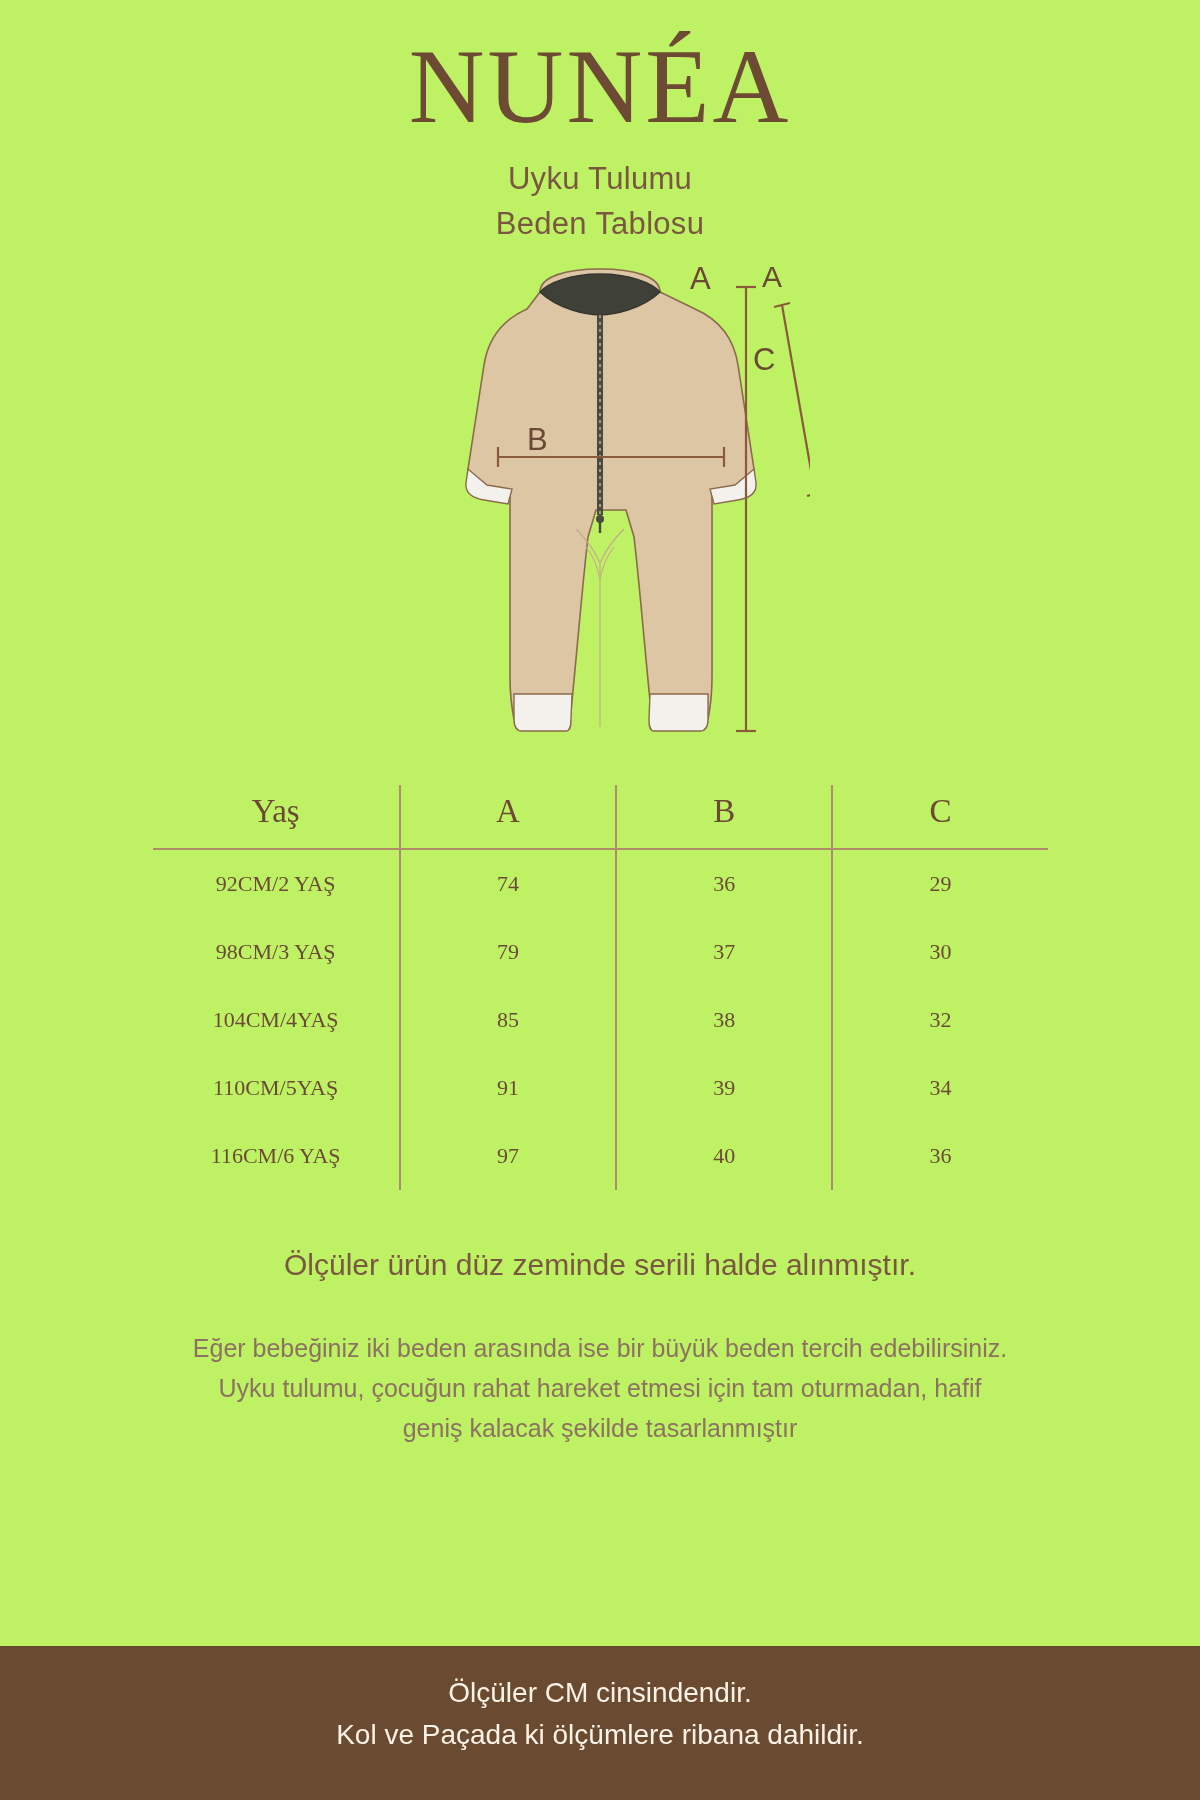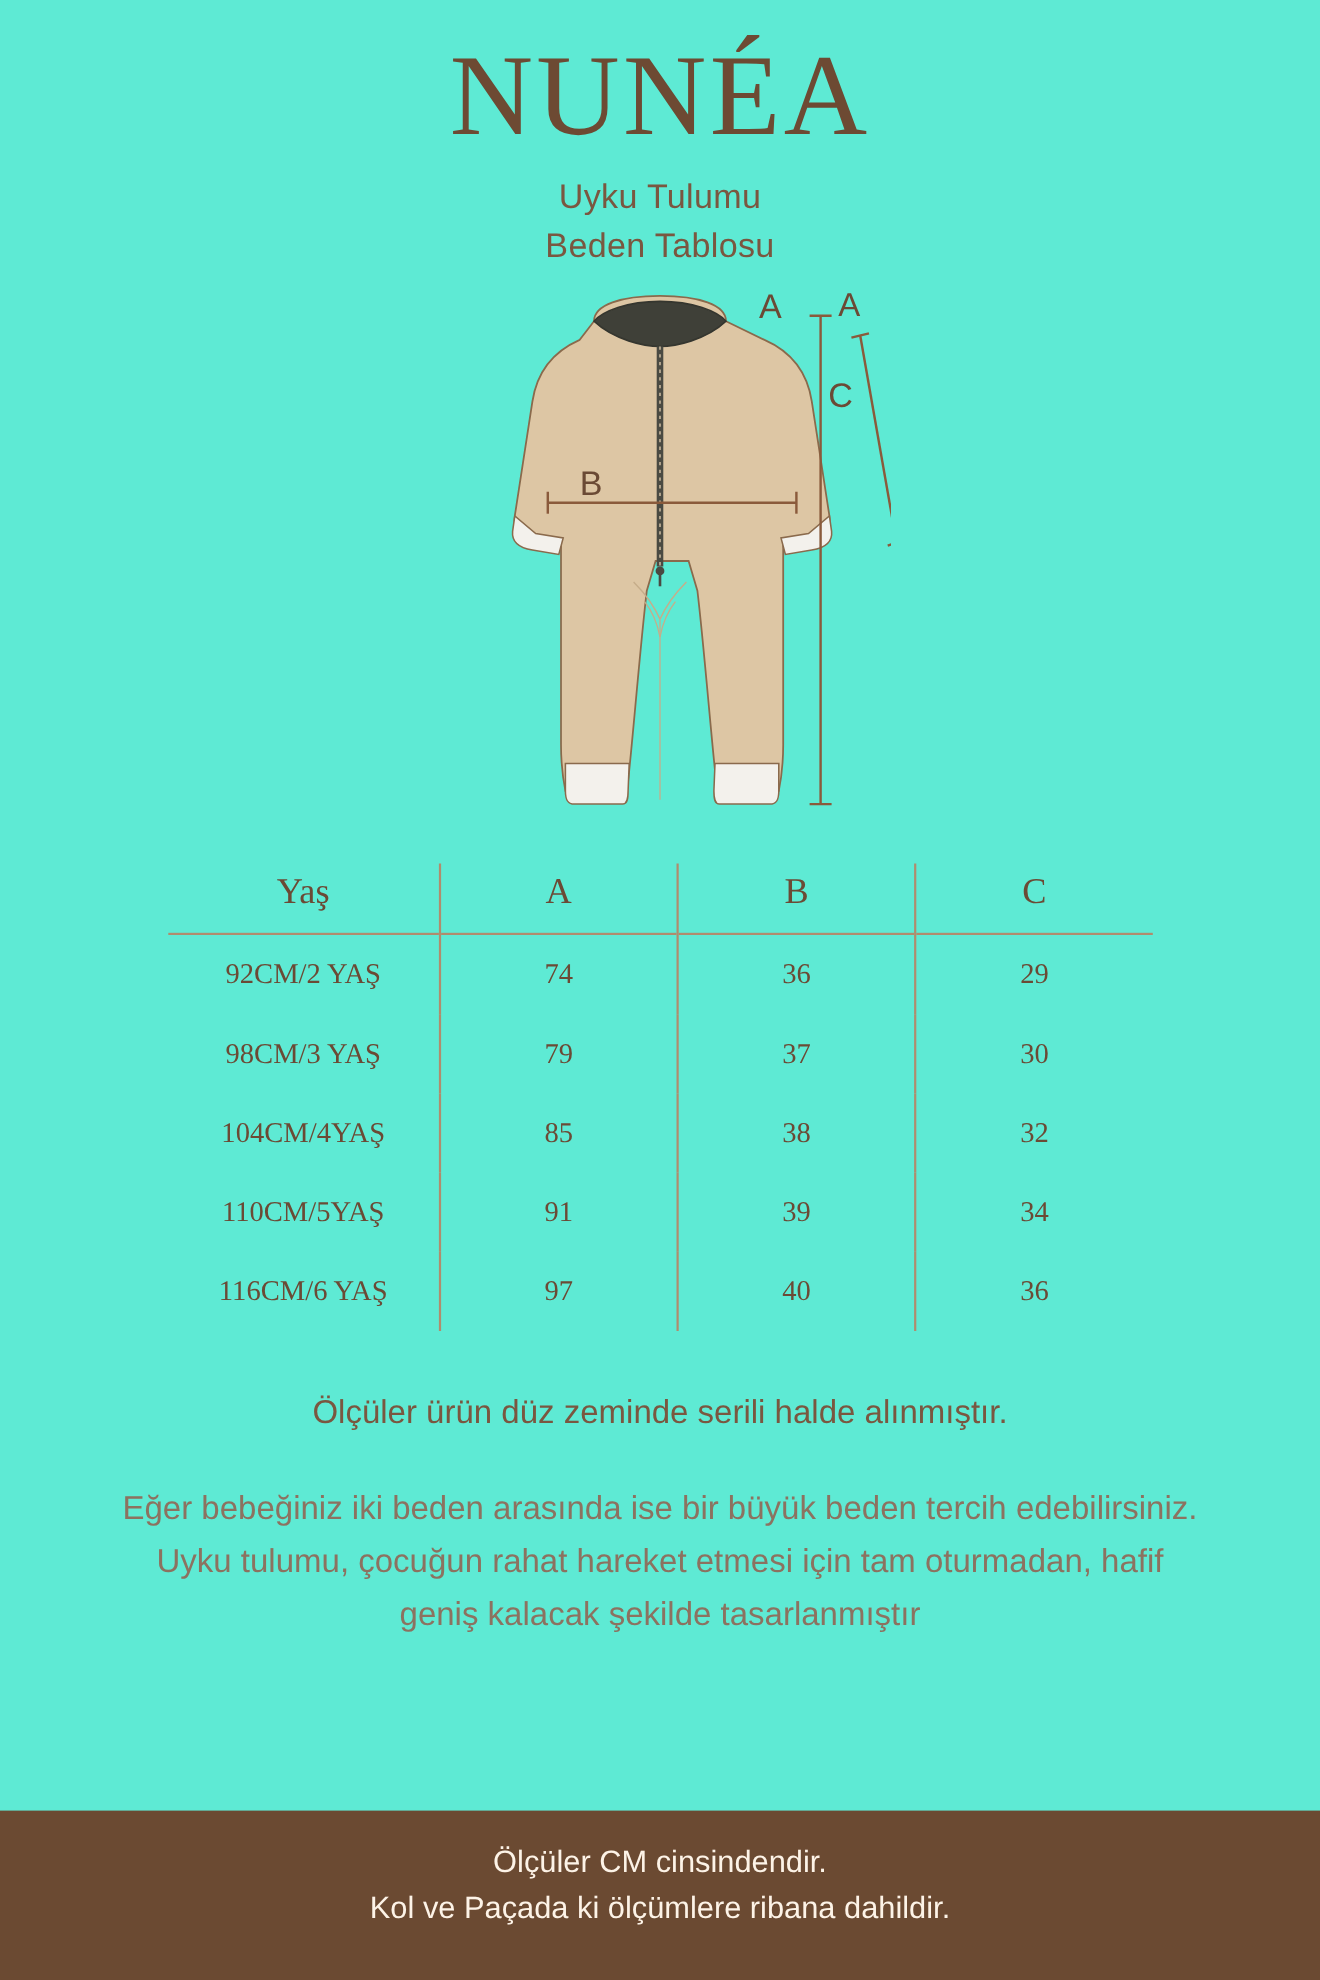--- a/index.html
+++ b/index.html
@@ -11,21 +11,21 @@
     height: 1800px;
     background: #fdf3e7;
     font-family: "Liberation Sans", sans-serif;
     color: #6b4a35;
     overflow: hidden;
   }
   .page {
     position: relative;
     width: 1200px;
     height: 1800px;
-    background: #5eead4;
+    background: #bef264;
     display: flex;
     flex-direction: column;
     align-items: center;
   }
 
   
   .brand {
     margin-top: 34px;
     font-family: "Liberation Serif", serif;
     font-size: 105px;
@@ -70,21 +70,21 @@
     font-weight: 400;
     font-size: 33px;
     color: #6b4a35;
     padding: 8px 0 18px 0;
     text-align: center;
   }
   table.size-table thead tr {
     border-bottom: 2px solid #b08c6d;
   }
   table.size-table td {
-    font-size: 26px;
+    font-size: 22px;
     color: #6b4a35;
     text-align: center;
     padding: 21px 0;
   }
   table.size-table td.age,
   table.size-table th.age {
     width: 230px;
   }
   table.size-table td.colA, table.size-table th.colA,
   table.size-table td.colB, table.size-table th.colB,
@@ -103,21 +103,21 @@
   .note-main {
     margin-top: 52px;
     text-align: center;
     font-size: 30px;
     line-height: 1.55;
     color: #7a5740;
   }
   .note-sub {
     margin-top: 40px;
     text-align: center;
-    font-size: 30px;
+    font-size: 25px;
     line-height: 1.6;
     color: #8c7260;
     max-width: 980px;
   }
 
   
   .footer {
     position: absolute;
     left: 0;
     bottom: 0;

